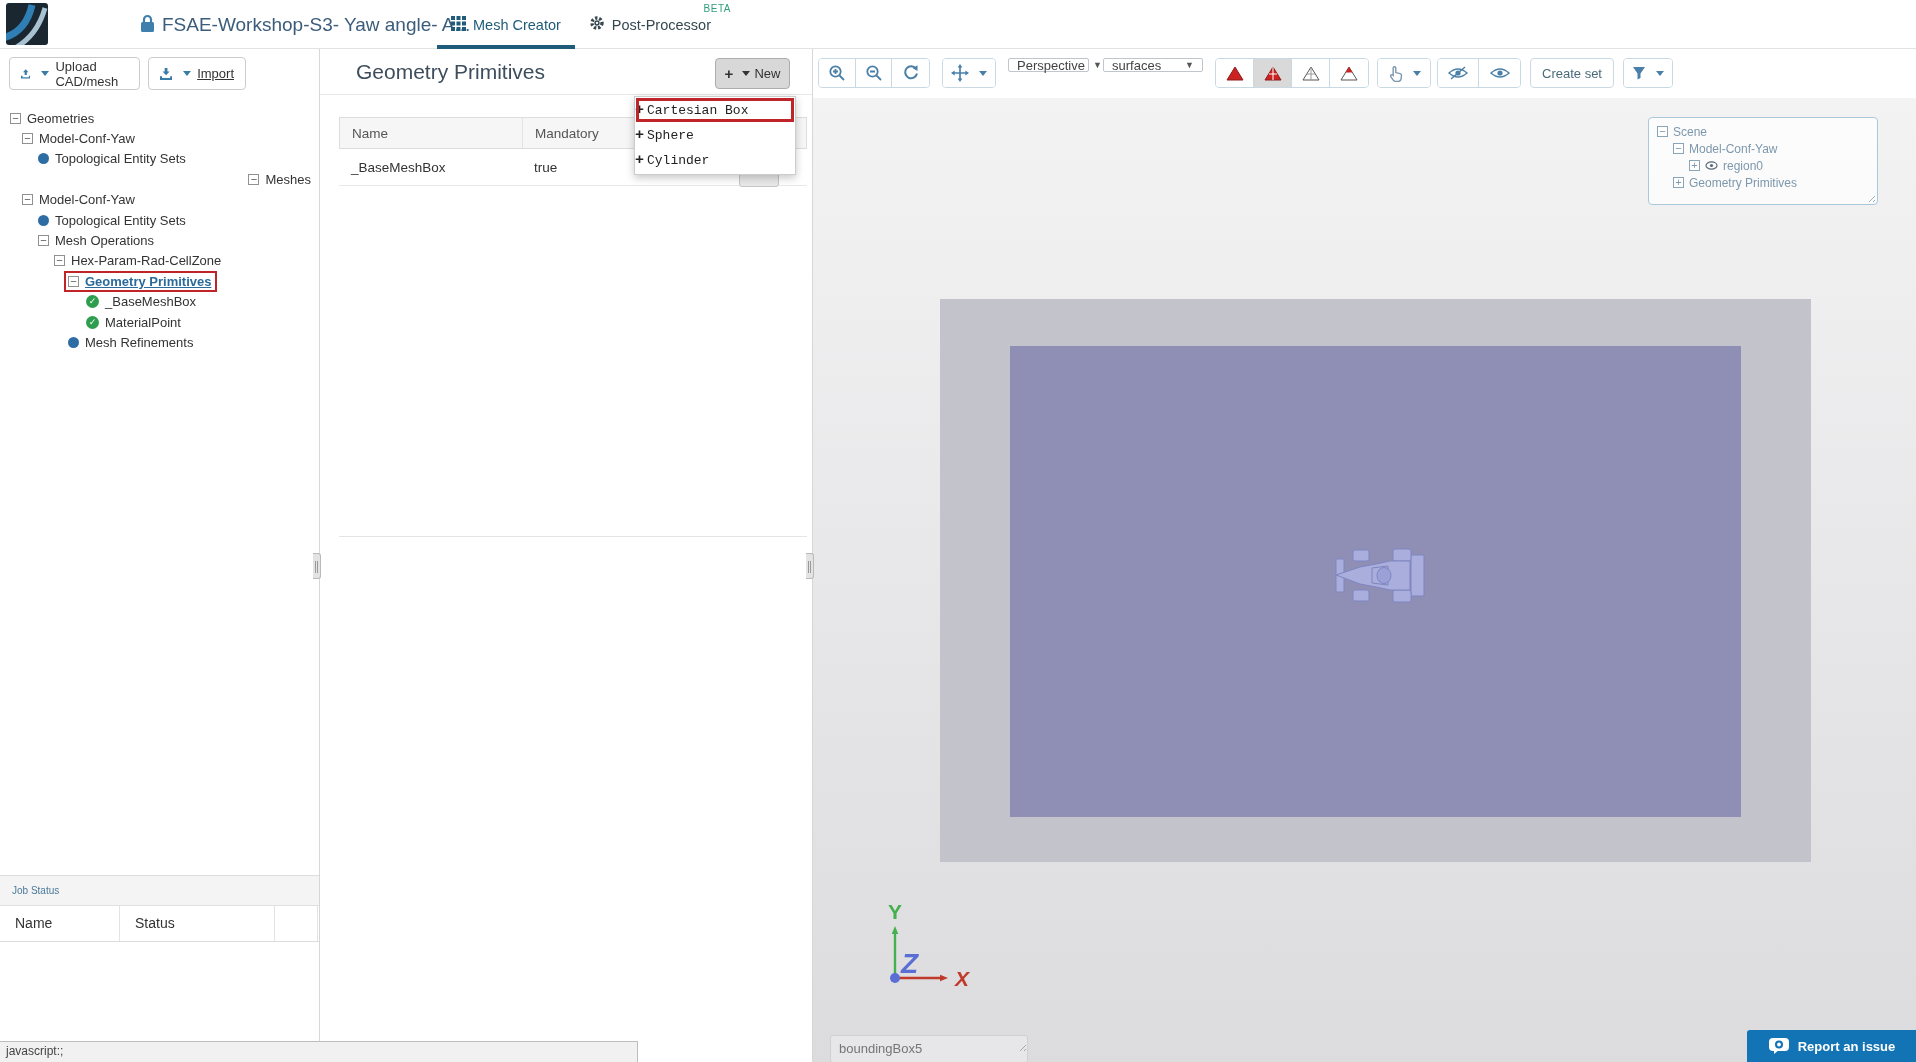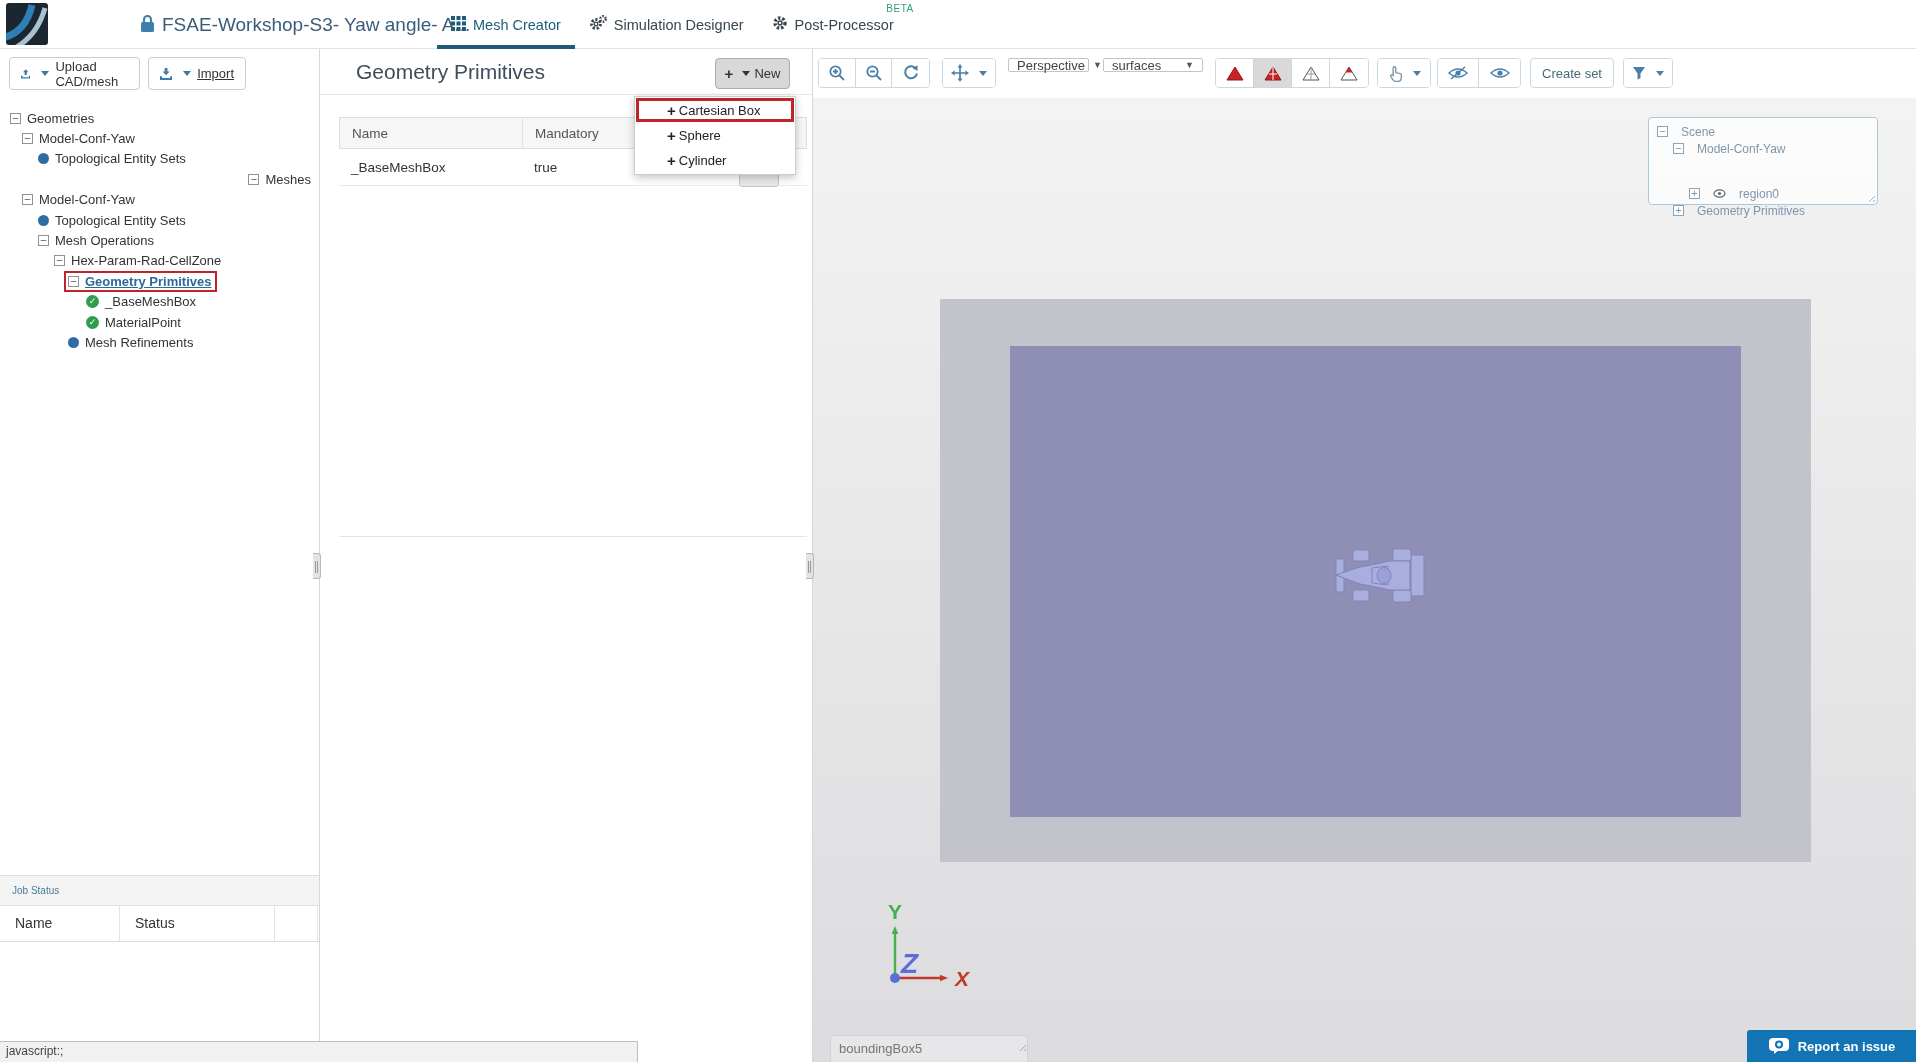--- a/index.html
+++ b/index.html
@@ -55,42 +55,42 @@
   .cp-thead { display:flex; height:32px; background:#f6f6f6; border:1px solid #ddd; }
   .cp-th { border-right:1px solid #e3e3e3; padding:8px 0 0 12px; color:#555; }
   .cp-th:last-child{ border-right:none; }
   .cp-row { display:flex; height:37px; border-bottom:1px solid #e8e8e8; cursor:pointer; }
   .cp-td { padding:11px 0 0 12px; color:#333; }
   .row-mini-btn { position:absolute; left:419px; top:109px; width:40px; height:29px; background:#e9e9e9; border:1px solid #c6c6c6; border-radius:3px; z-index:5; }
   .cp-hr { position:absolute; left:19px; top:487px; width:468px; border-top:1px solid #e5e5e5; }
 
   
   .dropdown { position:absolute; left:634px; top:96px; width:162px; background:#fff; border:1px solid #ccc; box-shadow:0 3px 8px rgba(0,0,0,.22); z-index:50; padding:1px 0; }
-  .dd-item { position:relative; height:25px; display:flex; align-items:center; padding-left:32px; font-size:13px; color:#222; cursor:pointer; }
+  .dd-item { position:relative; height:25px; display:flex; align-items:center; padding-left:0; font-size:13px; color:#222; cursor:pointer;font-family:Liberation Mono, monospace; }
   .dd-item::before{ content:"+"; font-weight:bold; font-size:15px; margin-right:3px; }
   .dd-item.highlighted::after{ content:""; position:absolute; left:1px; right:1px; top:0px; bottom:1px; border:3px solid var(--highlight_red); }
 
   
   .viewport { position:absolute; left:813px; top:49px; right:0; bottom:0; background:#fff; }
   .vp-toolbar { position:absolute; left:0; top:0; right:0; height:49px; background:#fff; }
   .tb-group { position:absolute; top:9px; height:30px; display:flex; border:1px solid #c9d9e4; border-radius:4px; background:#fff; overflow:hidden; }
   .tb-btn { height:28px; display:flex; align-items:center; justify-content:center; border-right:1px solid #c9d9e4; cursor:pointer; background:#fff; }
   .tb-btn:last-child{ border-right:none; }
   .tb-btn.selected { background:#d9d9d9; }
   .tb-select { position:absolute; top:9px; height:14px; background:#fff; border:1px solid #c0c6cc; border-radius:2px; display:flex; align-items:center; justify-content:space-between; padding:0 8px; font-size:13px; color:#444; cursor:pointer; }
   .tb-select .sel-caret{ font-size:9px; color:#555; margin-left:8px; }
   .create-set { position:absolute; top:9px; left:717px; width:84px; height:30px; background:#fff; border:1px solid #c9d9e4; border-radius:4px; font-size:13px; color:#4a6a7a; display:flex; align-items:center; justify-content:center; cursor:pointer; }
 
   .scene { position:absolute; left:0; top:49px; right:0; bottom:0; background:linear-gradient(#f3f3f4,#dcdcde); cursor:default; }
   .outer-box { position:absolute; left:127px; top:201px; width:871px; height:563px; background:var(--outer_box); }
   .inner-box { position:absolute; left:70px; top:47px; width:731px; height:471px; background:var(--inner_box); }
   .car { position:absolute; left:322px; top:202px; }
 
   .scene-tree { position:absolute; left:835px; top:19px; width:230px; height:88px; background:rgba(255,255,255,.72); border:1px solid #aac8da; border-radius:4px; padding:5px 4px; }
-  .st-row { height:17px; display:flex; align-items:center; gap:13px; font-size:12px; color:var(--overlay_text); cursor:pointer; white-space:nowrap; }
+  .st-row { height:17px; display:flex; align-items:center; gap:5px; font-size:12px; color:var(--overlay_text); cursor:pointer; white-space:nowrap; }
   .st-row .expander{ border-color:#8aa5b8; color:#7d98ad; }
   .st-resize, .bb-resize { position:absolute; right:2px; bottom:2px; width:9px; height:9px; background:repeating-linear-gradient(135deg,transparent 0 2px,#9ab4c4 2px 3px); clip-path:polygon(100% 0,100% 100%,0 100%); cursor:nwse-resize; }
 
   .axis-triad { position:absolute; left:42px; top:795px; }
   .bbox-field { position:absolute; left:17px; top:927px; width:198px; height:28px; background:#e7e7e9; border:1px solid #d0d0d2; border-radius:3px; font-family:"Liberation Sans",sans-serif; font-size:13px; color:#9aa0a6; padding:5px 8px; resize:none; outline:none;margin-top:10px; }
   .bb-resize{ background:repeating-linear-gradient(135deg,transparent 0 2px,#a8a8a8 2px 3px); }
   .bb-wrap{ position:absolute; left:17px; top:927px; width:198px; height:28px; }
   .bb-wrap textarea{ position:absolute; left:0; top:0; }
 
   .report-btn { position:absolute; right:0; bottom:0; width:169px; height:32px; background:var(--report_bg); border-radius:3px 0 0 0; display:flex; align-items:center; justify-content:center; gap:8px; color:#fff; font-size:13px; font-weight:bold; cursor:pointer; }
@@ -122,30 +122,20 @@
             <rect y="5.5" width="4" height="4"></rect>
             <rect x="5.5" y="5.5" width="4" height="4"></rect>
             <rect x="11" y="5.5" width="4" height="4"></rect>
             <rect y="11" width="4" height="4"></rect>
             <rect x="5.5" y="11" width="4" height="4"></rect>
             <rect x="11" y="11" width="4" height="4"></rect>
           </svg></span>
         <span>Mesh Creator</span>
       </div>
       <div class="nav-tab">
-        <span><svg width="18" height="16" viewBox="0 0 18 16">
-            <g fill="none" stroke="currentColor">
-              <circle cx="7" cy="9" r="4.4" stroke-width="3" stroke-dasharray="2.2 1.7"></circle>
-              <circle cx="7" cy="9" r="1.8" stroke-width="1.3"></circle>
-              <circle cx="14" cy="4" r="2.7" stroke-width="2.4" stroke-dasharray="1.6 1.3"></circle>
-            </g>
-          </svg></span>
-        <span>Simulation Designer</span>
-      </div>
-      <div class="nav-tab">
         <span><svg width="16" height="16" viewBox="0 0 16 16">
             <g fill="none" stroke="currentColor">
               <circle cx="8" cy="8" r="5" stroke-width="3.4" stroke-dasharray="2.4 1.8"></circle>
               <circle cx="8" cy="8" r="1.9" stroke-width="1.5"></circle>
             </g>
           </svg></span>
         <span>Post-Processor</span>
         <span class="badge">BETA</span>
       </div>
     </div>
@@ -421,21 +411,21 @@
     <div class="scene-tree">
       <div>
           <div class="st-row" style="padding-left: 4px;">
             <span class="expander minus"></span>
             <span>Scene</span>
           </div>
           <div class="st-row" style="padding-left: 20px;">
             <span class="expander minus"></span>
             <span>Model-Conf-Yaw</span>
           </div>
-          <div class="st-row" style="padding-left: 36px; margin-top: 28px;">
+          <div class="st-row" style="padding-left: 36px;">
             <span class="expander plus"></span>
             <svg width="13" height="9">
               <ellipse cx="6.5" cy="4.5" rx="5.5" ry="3.7" fill="none" stroke="#5a6a75" stroke-width="1.2"></ellipse>
               <circle cx="6.5" cy="4.5" r="1.6" fill="#5a6a75"></circle>
             </svg>
             <span>region0</span>
           </div>
           <div class="st-row" style="padding-left: 20px;">
             <span class="expander plus"></span>
             <span>Geometry Primitives</span>

